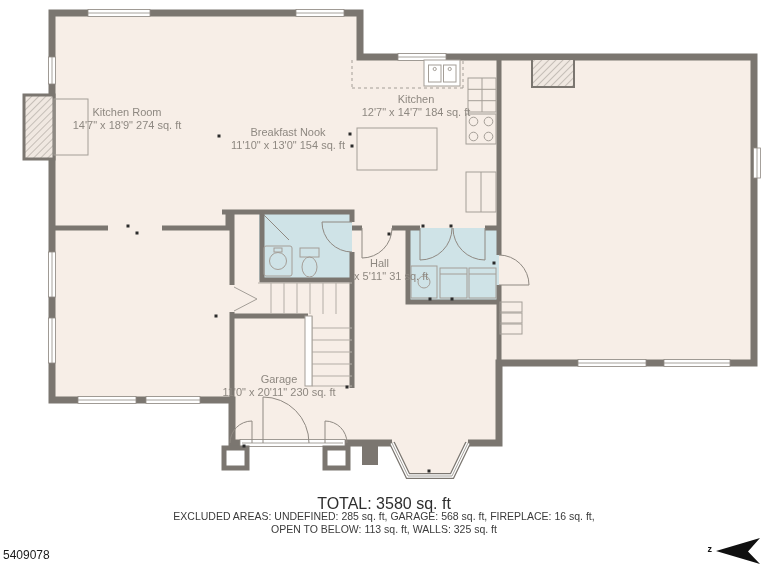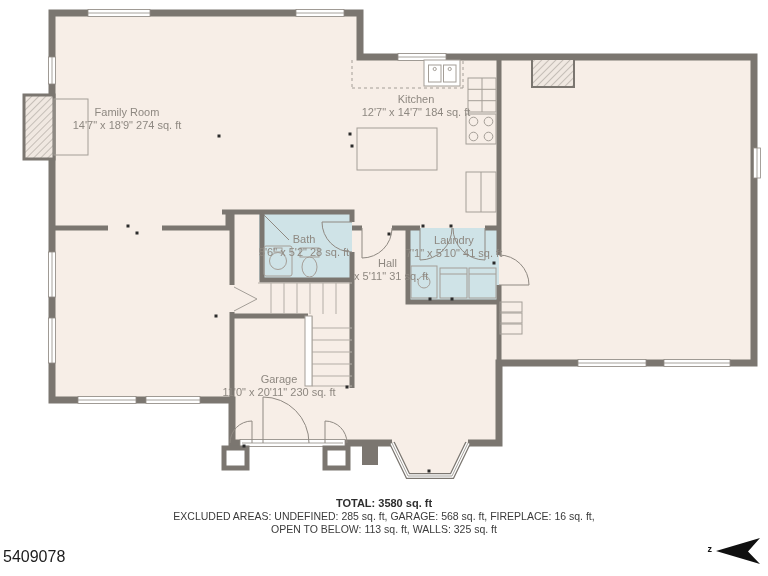--- a/index.html
+++ b/index.html
@@ -3,25 +3,25 @@
 <meta charset="utf-8">
 <style>
   html,body{margin:0;padding:0;background:#ffffff;}
   .stage{position:relative;width:768px;height:576px;background:#ffffff;overflow:hidden;
          font-family:"Liberation Sans",sans-serif;}
   .plan-svg{position:absolute;left:0;top:0;}
   .room-label{position:absolute;transform:translateX(-50%);text-align:center;white-space:nowrap;
               color:#8e8881;font-size:11px;line-height:12.5px;}
   .room-label .rn,.room-label .rd{display:block;}
   .room-label.hall-label{transform:none;text-align:left;}
-  .room-label.hall-label .rn{padding-left:24px;}
+  .room-label.hall-label .rn{padding-left:16px;}
   .summary{position:absolute;left:0;right:0;top:497px;text-align:center;color:#3b3b3b;
            font-size:10.5px;line-height:13px;}
-  .summary .total{font-weight:bold;font-size:11px;color:#2e2e2e;}
-  .plan-id{position:absolute;left:3px;top:548px;font-size:16px;color:#1b1b1b;}
+  .summary .total{font-weight:normal;font-size:16px;color:#2e2e2e;}
+  .plan-id{position:absolute;left:3px;top:548px;font-size:12px;color:#1b1b1b;}
   .compass{position:absolute;right:6px;top:536px;display:flex;align-items:center;gap:2px;}
   .compass .z{font-size:9px;font-weight:bold;color:#111;position:relative;top:-2px;}
 </style>
 </head>
 <body>
 
 <div class="stage">
 
   <svg class="plan-svg" width="768" height="576" viewBox="0 0 768 576">
     <defs>
@@ -205,38 +205,34 @@
         <rect x="428.5" y="297.5" width="3" height="3"></rect>
       <rect x="450.5" y="297.5" width="3" height="3"></rect>
         <rect x="492.5" y="261.5" width="3" height="3"></rect>
       <rect x="427.5" y="469.5" width="3" height="3"></rect>
         <rect x="242.5" y="444.5" width="3" height="3"></rect>
       <rect x="387.5" y="232.5" width="3" height="3"></rect>
     </g>
   </svg>
 
   <div class="room-label" style="left:127px;top:106px">
-    <span class="rn">Family Room</span>
+    <span class="rn">Kitchen Room</span>
     <span class="rd">14'7" x 18'9" 274 sq. ft</span>
+  </div>
+  <div class="room-label" style="left:288px;top:126px">
+    <span class="rn">Breakfast Nook</span>
+    <span class="rd">11'10" x 13'0" 154 sq. ft</span>
   </div>
   <div class="room-label" style="left:416px;top:93px">
     <span class="rn">Kitchen</span>
     <span class="rd">12'7" x 14'7" 184 sq. ft</span>
   </div>
-  <div class="room-label" style="left:304px;top:233px">
-    <span class="rn">Bath</span>
-    <span class="rd">5'6" x 5'2" 28 sq. ft</span>
-  </div>
   <div class="room-label hall-label" style="left:354px;top:257px">
     <span class="rn">Hall</span>
     <span class="rd">x 5'11" 31 sq. ft</span>
-  </div>
-  <div class="room-label" style="left:454px;top:234px">
-    <span class="rn">Laundry</span>
-    <span class="rd">7'1" x 5'10" 41 sq. ft</span>
   </div>
   <div class="room-label" style="left:279px;top:373px">
     <span class="rn">Garage</span>
     <span class="rd">11'0" x 20'11" 230 sq. ft</span>
   </div>
 
   <div class="summary">
     <div class="total">TOTAL: 3580 sq. ft</div>
     <div>EXCLUDED AREAS: UNDEFINED: 285 sq. ft, GARAGE: 568 sq. ft, FIREPLACE: 16 sq. ft,</div>
     <div>OPEN TO BELOW: 113 sq. ft, WALLS: 325 sq. ft</div>

